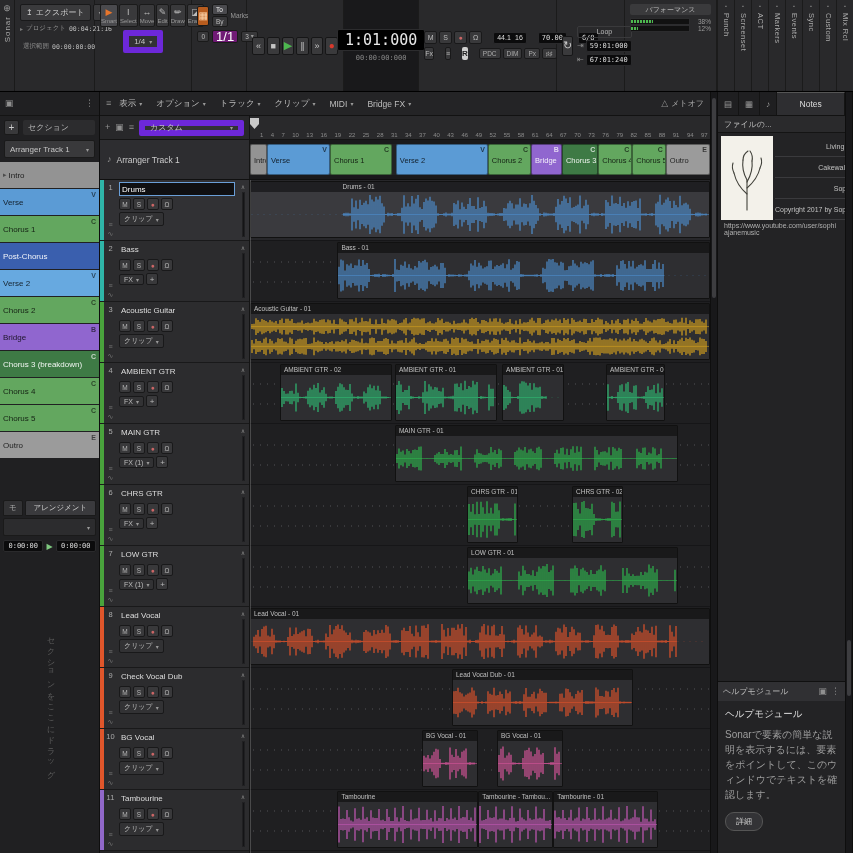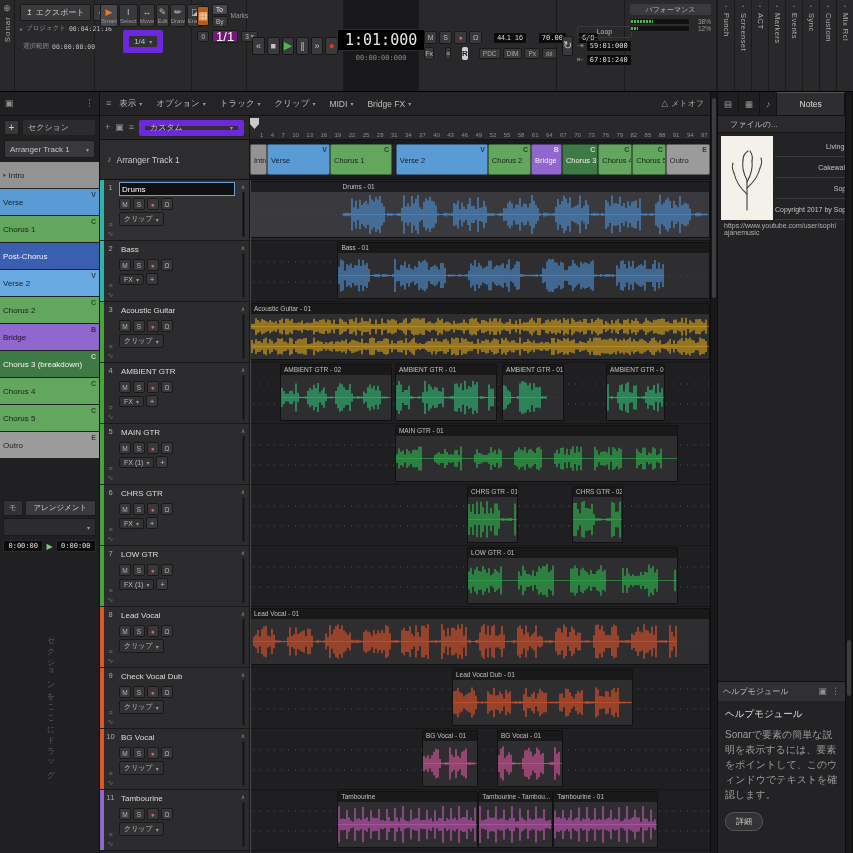--- a/index.html
+++ b/index.html
@@ -151,21 +151,21 @@
 .lane.lsel{background-color:#27272a}
 .clip{position:absolute;top:1px;bottom:2px;background:#2e2e31;border:1px solid #111;border-radius:1px;overflow:hidden}
 .lane.lsel .clip{background:#3a3a3e}
 .ctitle{height:10px;line-height:10px;background:rgba(0,0,0,.45);font-size:6.5px;color:#c0c0c0;padding:0 3px;white-space:nowrap;overflow:hidden}
 .cwave{position:absolute;left:0;right:0;top:10px;bottom:0}
 
 
 .rp-tabs{height:24px;display:flex;align-items:stretch;border-bottom:1px solid #121212;background:#1f1f21;flex:0 0 auto}
 .btab{display:flex;align-items:center;justify-content:center;padding:0 6px;border-right:1px solid #141414;font-size:8.5px;color:#999}
 .btab.active{background:#2e2e31;color:#ddd;border-top:1px solid #555;flex:1}
-.rp-filehead{height:17px;background:#2a2a2c;border-bottom:1px solid #141414;font-size:8px;color:#bbb;display:flex;align-items:center;padding:0 12px;flex:0 0 auto}
+.rp-filehead{height:17px;background:#2a2a2c;border-bottom:1px solid #141414;font-size:8px;color:#bbb;display:flex;align-items:center;padding:0 6px;flex:0 0 auto}
 .rp-inforow-wrap{display:flex;padding:3px 2px 2px 3px;gap:2px;flex:0 0 auto}
 .album-art{width:52px;height:84px;background:#f2f0ea;flex:0 0 auto}
 .album-art svg{width:100%;height:100%;display:block}
 .inforows{flex:1;display:flex;flex-direction:column}
 .inforow{flex:1;border-bottom:1px solid #3a3a3d;font-size:7px;color:#c2c2c2;display:flex;align-items:center;justify-content:flex-end;padding-right:3px;white-space:nowrap;overflow:hidden}
 .nparas{padding:5px 6px 0}
 .npara{font-size:7.5px;line-height:1.45;color:#b0b0b0;margin-bottom:7px}
 .nlink{font-size:7px;color:#b0b0b0;padding:0 6px;word-break:break-all}
 .help-panel{margin-top:auto;height:172px;display:flex;flex-direction:column;border-top:1px solid #101010;flex:0 0 auto}
 .hp-head{height:19px;background:#303033;display:flex;align-items:center;gap:4px;padding:0 5px;font-size:8px;color:#bbb;flex:0 0 auto}

